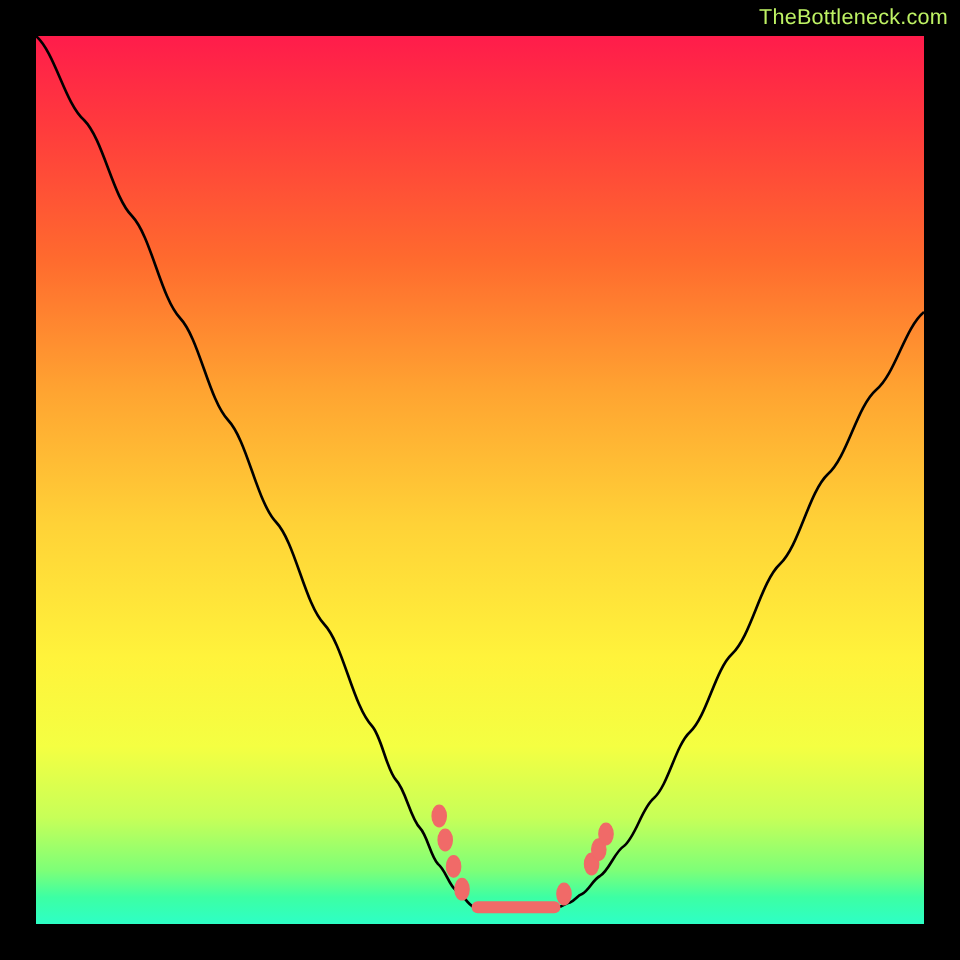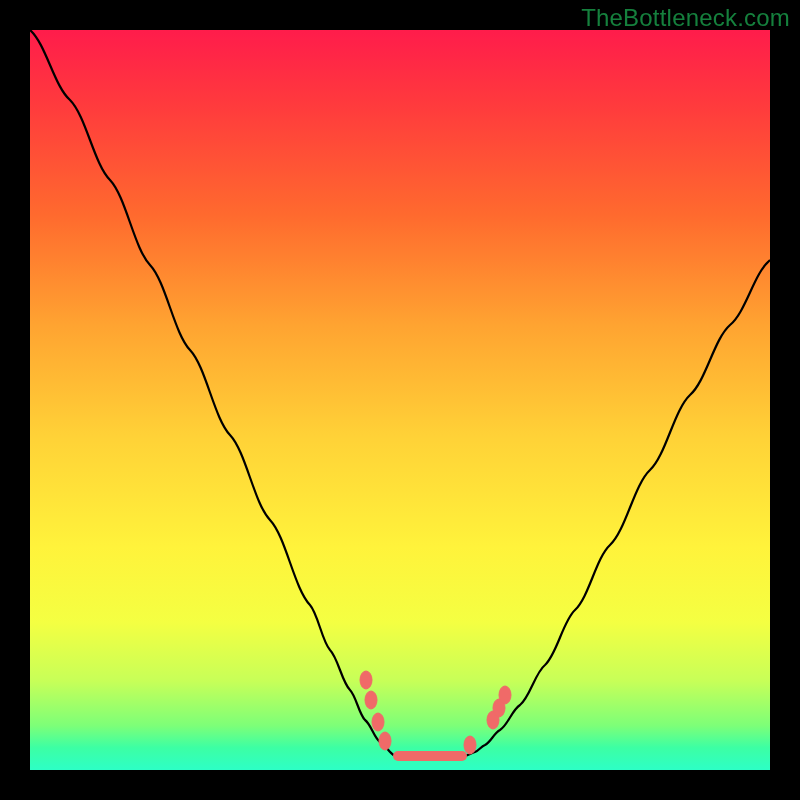--- a/index.html
+++ b/index.html
@@ -56,22 +56,22 @@
   }
   .dash {
     stroke: #f06a68;
     stroke-width: 10;
     stroke-linecap: round;
   }
   .watermark {
     position: absolute;
     top: 4px;
     right: 10px;
-    color: #15803d;
-    font-size: 24px;
+    color: #bef264;
+    font-size: 18px;
     font-weight: 500;
     letter-spacing: 0.2px;
     user-select: none;
     margin-left: 18px;
   }
 </style>
 </head>
 <body>
 
 <div class="frame">

